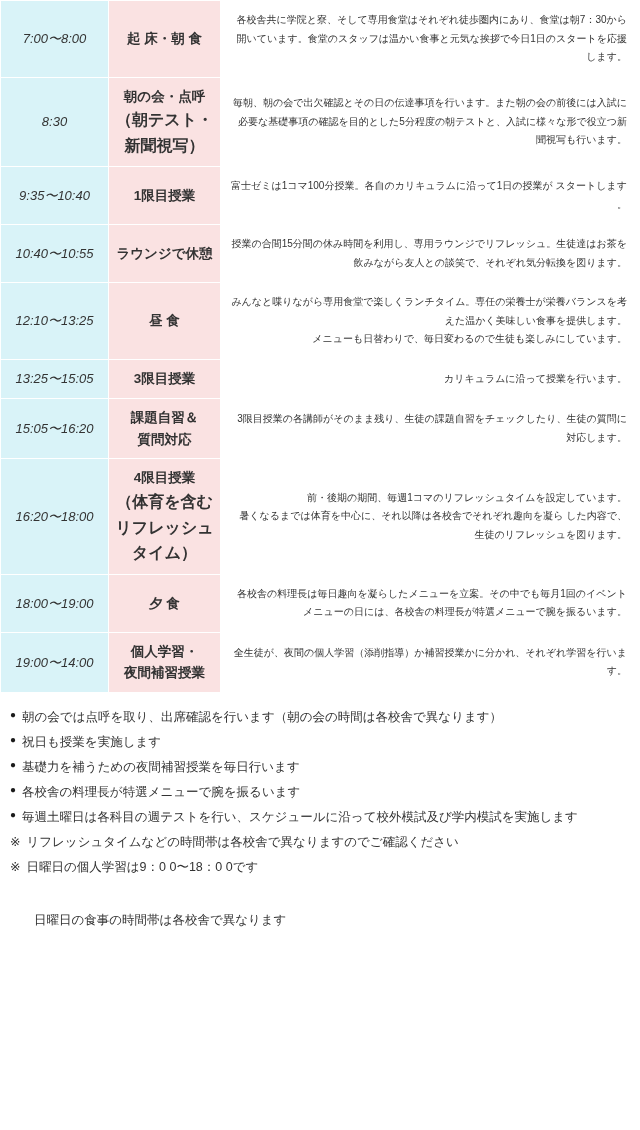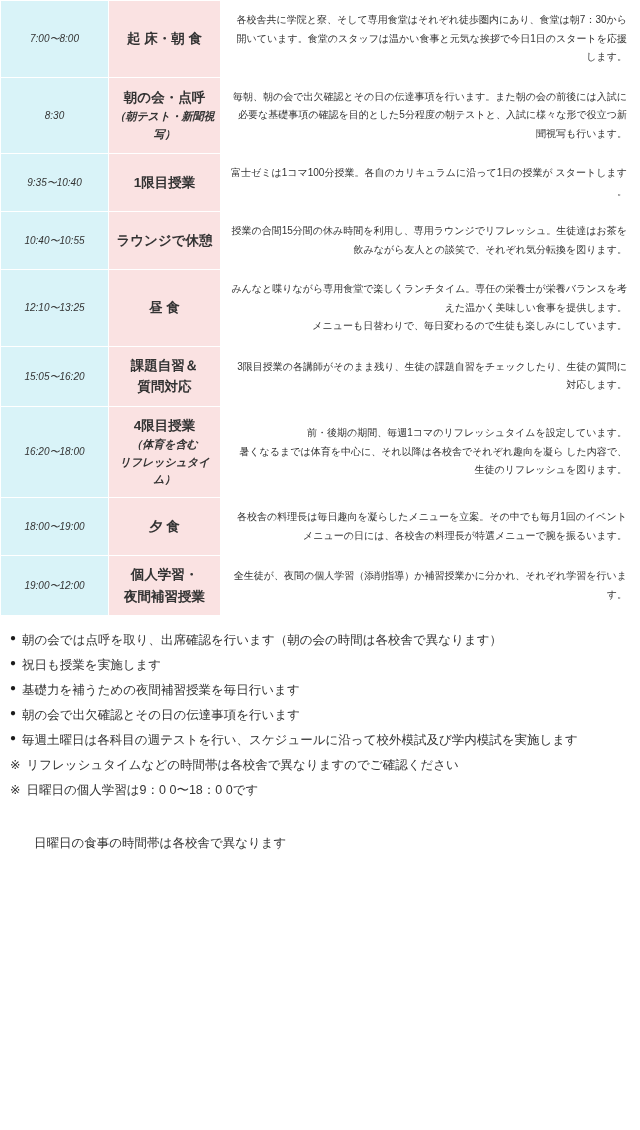--- a/index.html
+++ b/index.html
@@ -20,41 +20,40 @@
   }
   .schedule td {
     border: 1px solid #ffffff;
     vertical-align: middle;
   }
   .col-time {
     width: 108px;
     background: #d9f3f8;
     text-align: center;
     font-style: italic;
-    font-size: 10px;
+    font-size: 13px;
     color: #333333;
     padding: 8px 2px;
     line-height: 1.5;
   }
   .col-title {
     width: 112px;
     background: #fae2e2;
     text-align: center;
     font-weight: bold;
     font-size: 13.5px;
     color: #333333;
     padding: 8px 4px;
     line-height: 1.6;
   }
   .col-title .sub {
     display: block;
-    font-size: 11px;
+    font-size: 16px;
     font-weight: bold;
     line-height: 1.6;
-    font-style: italic;
   }
   .col-desc {
     background: #ffffff;
     padding: 10px 12px 10px 10px;
     font-size: 10px;
     line-height: 1.85;
     color: #333333;
     text-align: right;
   }
   .col-desc p {
@@ -137,20 +136,29 @@
     <tr>
       <td class="col-time">12:10〜13:25</td>
       <td class="col-title">
         <span>昼  食</span>
       </td>
       <td class="col-desc">
         <p>みんなと喋りながら専用食堂で楽しくランチタイム。専任の栄養士が栄養バランスを考えた温かく美味しい食事を提供します。<br>メニューも日替わりで、毎日変わるので生徒も楽しみにしています。</p>
       </td>
     </tr>
     <tr>
+      <td class="col-time">13:25〜15:05</td>
+      <td class="col-title">
+        <span>3限目授業</span>
+      </td>
+      <td class="col-desc">
+        <p>カリキュラムに沿って授業を行います。</p>
+      </td>
+    </tr>
+    <tr>
       <td class="col-time">15:05〜16:20</td>
       <td class="col-title">
         <span>課題自習＆<br>質問対応</span>
       </td>
       <td class="col-desc">
         <p>3限目授業の各講師がそのまま残り、生徒の課題自習をチェックしたり、生徒の質問に対応します。</p>
       </td>
     </tr>
     <tr>
       <td class="col-time">16:20〜18:00</td>
@@ -165,21 +173,21 @@
     <tr>
       <td class="col-time">18:00〜19:00</td>
       <td class="col-title">
         <span>夕  食</span>
       </td>
       <td class="col-desc">
         <p>各校舎の料理長は毎日趣向を凝らしたメニューを立案。その中でも毎月1回のイベントメニューの日には、各校舎の料理長が特選メニューで腕を振るいます。</p>
       </td>
     </tr>
     <tr>
-      <td class="col-time">19:00〜12:00</td>
+      <td class="col-time">19:00〜14:00</td>
       <td class="col-title">
         <span>個人学習・<br>夜間補習授業</span>
       </td>
       <td class="col-desc">
         <p>全生徒が、夜間の個人学習（添削指導）か補習授業かに分かれ、それぞれ学習を行います。</p>
       </td>
     </tr>
   </tbody>
 </table>
 
@@ -191,21 +199,21 @@
   <div class="note-row">
     <span class="note-bullet">●</span>
     <span class="note-text">祝日も授業を実施します</span>
   </div>
   <div class="note-row">
     <span class="note-bullet">●</span>
     <span class="note-text">基礎力を補うための夜間補習授業を毎日行います</span>
   </div>
   <div class="note-row">
     <span class="note-bullet">●</span>
-    <span class="note-text">朝の会で出欠確認とその日の伝達事項を行います</span>
+    <span class="note-text">各校舎の料理長が特選メニューで腕を振るいます</span>
   </div>
   <div class="note-row">
     <span class="note-bullet">●</span>
     <span class="note-text">毎週土曜日は各科目の週テストを行い、スケジュールに沿って校外模試及び学内模試を実施します</span>
   </div>
   <div class="note-row">
     <span class="note-mark">※</span>
     <span class="note-text">リフレッシュタイムなどの時間帯は各校舎で異なりますのでご確認ください</span>
   </div>
   <div class="note-row">

